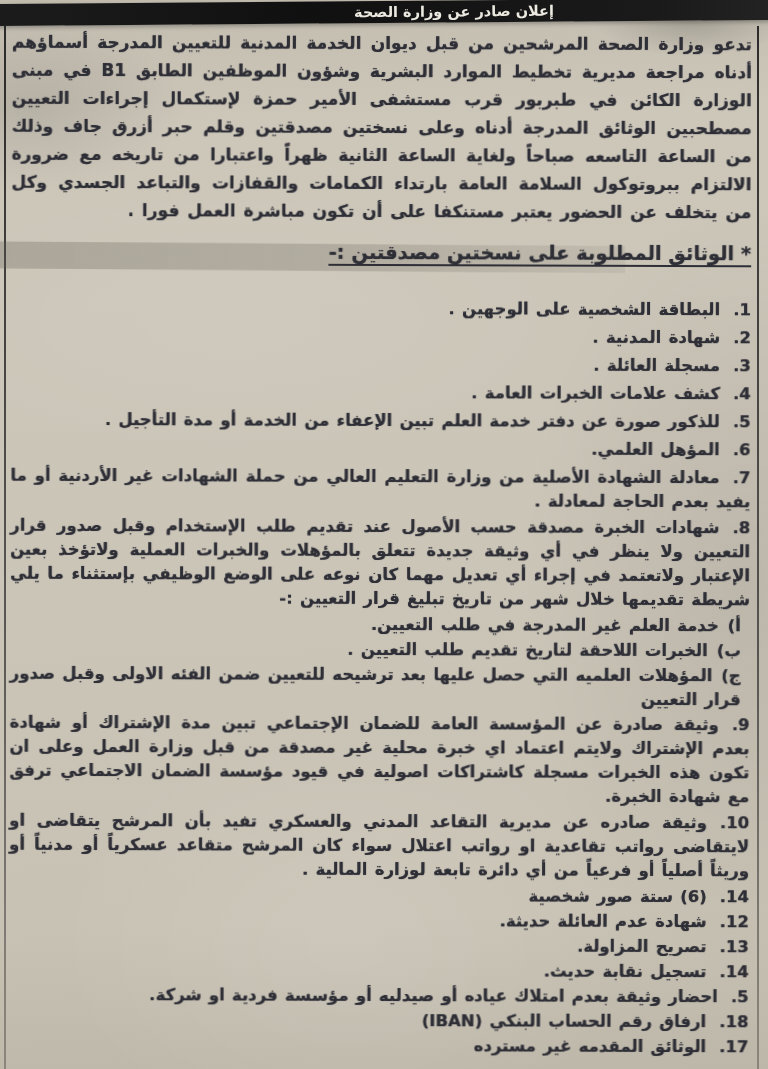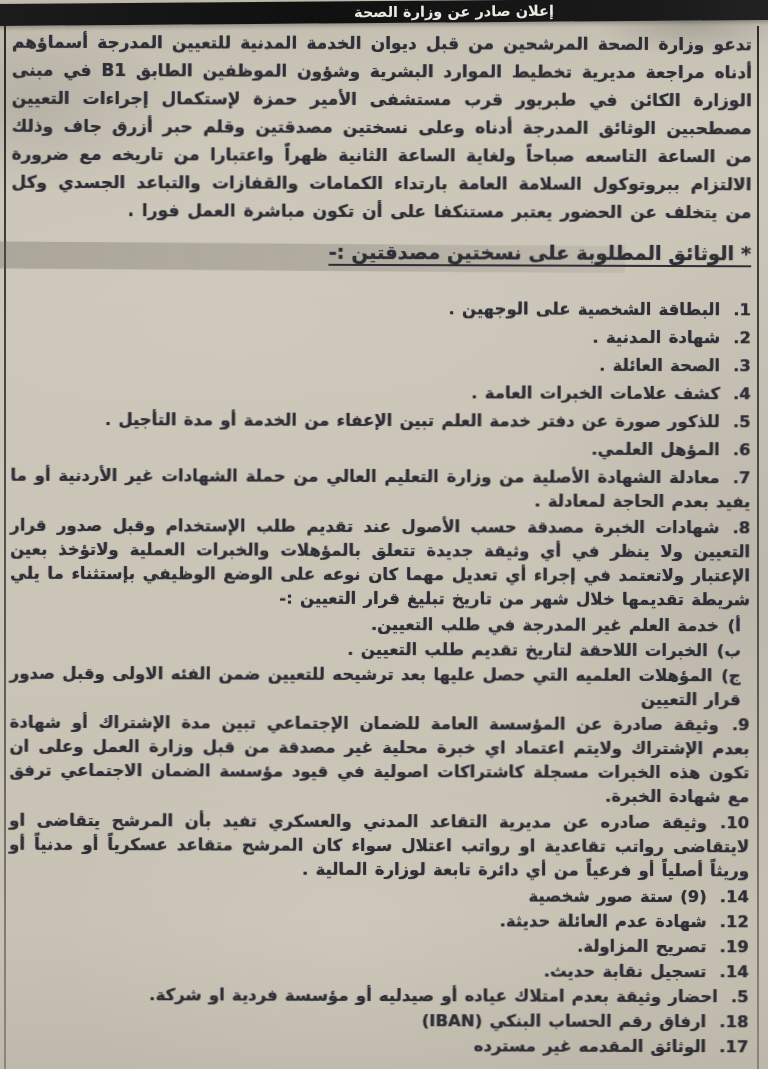--- a/index.html
+++ b/index.html
@@ -88,35 +88,35 @@
   <p class="intro">تدعو وزارة الصحة المرشحين من قبل ديوان الخدمة المدنية للتعيين المدرجة أسماؤهم أدناه مراجعة مديرية تخطيط الموارد البشرية وشؤون الموظفين الطابق B1 في مبنى الوزارة الكائن في طبربور قرب مستشفى الأمير حمزة لإستكمال إجراءات التعيين مصطحبين الوثائق المدرجة أدناه وعلى نسختين مصدقتين وقلم حبر أزرق جاف وذلك من الساعة التاسعه صباحاً ولغاية الساعة الثانية ظهراً واعتبارا من تاريخه مع ضرورة الالتزام ببروتوكول السلامة العامة بارتداء الكمامات والقفازات والتباعد الجسدي وكل من يتخلف عن الحضور يعتبر مستنكفا على أن تكون مباشرة العمل فورا .</p>
 
   <div class="heading-row">
     <div class="heading-shade"></div>
     <h2 class="section-heading">* الوثائق المطلوبة على نسختين مصدقتين :-</h2>
   </div>
 
   <div class="doc-list">
       <p class="doc-item"><span class="item-num">1.</span><span>البطاقة الشخصية على الوجهين .</span></p>
       <p class="doc-item"><span class="item-num">2.</span><span>شهادة المدنية .</span></p>
-      <p class="doc-item"><span class="item-num">3.</span><span>الصحة العائلة .</span></p>
+      <p class="doc-item"><span class="item-num">3.</span><span>مسجلة العائلة .</span></p>
       <p class="doc-item"><span class="item-num">4.</span><span>كشف علامات الخبرات العامة .</span></p>
       <p class="doc-item"><span class="item-num">5.</span><span>للذكور صورة عن دفتر خدمة العلم تبين الإعفاء من الخدمة أو مدة التأجيل .</span></p>
       <p class="doc-item"><span class="item-num">6.</span><span>المؤهل العلمي.</span></p>
       <p class="doc-item long"><span class="item-num">7.</span><span>معادلة الشهادة الأصلية من وزارة التعليم العالي من حملة الشهادات غير الأردنية أو ما يفيد بعدم الحاجة لمعادلة .</span></p>
       <p class="doc-item long"><span class="item-num">8.</span><span>شهادات الخبرة مصدقة حسب الأصول عند تقديم طلب الإستخدام وقبل صدور قرار التعيين ولا ينظر في أي وثيقة جديدة تتعلق بالمؤهلات والخبرات العملية ولاتؤخذ بعين الإعتبار ولاتعتمد في إجراء أي تعديل مهما كان نوعه على الوضع الوظيفي بإستثناء ما يلي شريطة تقديمها خلال شهر من تاريخ تبليغ قرار التعيين :-</span></p>
       <div class="sub-items">
         <p class="sub-item"><span class="sub-marker">أ)</span><span>خدمة العلم غير المدرجة في طلب التعيين.</span></p>
         <p class="sub-item"><span class="sub-marker">ب)</span><span>الخبرات اللاحقة لتاريخ تقديم طلب التعيين .</span></p>
         <p class="sub-item"><span class="sub-marker">ج)</span><span>المؤهلات العلميه التي حصل عليها بعد ترشيحه للتعيين ضمن الفئه الاولى وقبل صدور قرار التعيين</span></p>
       </div>
       <p class="doc-item long"><span class="item-num">9.</span><span>وثيقة صادرة عن المؤسسة العامة للضمان الإجتماعي تبين مدة الإشتراك أو شهادة بعدم الإشتراك ولايتم اعتماد اي خبرة محلية غير مصدقة من قبل وزارة العمل وعلى ان تكون هذه الخبرات مسجلة كاشتراكات اصولية في قيود مؤسسة الضمان الاجتماعي ترفق مع شهادة الخبرة.</span></p>
       <p class="doc-item long"><span class="item-num">10.</span><span>وثيقة صادره عن مديرية التقاعد المدني والعسكري تفيد بأن المرشح يتقاضى او لايتقاضى رواتب تقاعدية او رواتب اعتلال سواء كان المرشح متقاعد عسكرياً أو مدنياً أو وريثاً أصلياً أو فرعياً من أي دائرة تابعة لوزارة المالية .</span></p>
-      <p class="doc-item tail"><span class="item-num">14.</span><span>(9) ستة صور شخصية</span></p>
+      <p class="doc-item tail"><span class="item-num">14.</span><span>(6) ستة صور شخصية</span></p>
       <p class="doc-item tail"><span class="item-num">12.</span><span>شهادة عدم العائلة حديثة.</span></p>
-      <p class="doc-item tail"><span class="item-num">19.</span><span>تصريح المزاولة.</span></p>
+      <p class="doc-item tail"><span class="item-num">13.</span><span>تصريح المزاولة.</span></p>
       <p class="doc-item tail"><span class="item-num">14.</span><span>تسجيل نقابة حديث.</span></p>
       <p class="doc-item tail"><span class="item-num">5.</span><span>احضار وثيقة بعدم امتلاك عياده أو صيدليه أو مؤسسة فردية او شركة.</span></p>
       <p class="doc-item tail"><span class="item-num">18.</span><span>ارفاق رقم الحساب البنكي (IBAN)</span></p>
       <p class="doc-item tail"><span class="item-num">17.</span><span>الوثائق المقدمه غير مسترده</span></p>
     </div>
 
 </div>
 
 </body></html>

